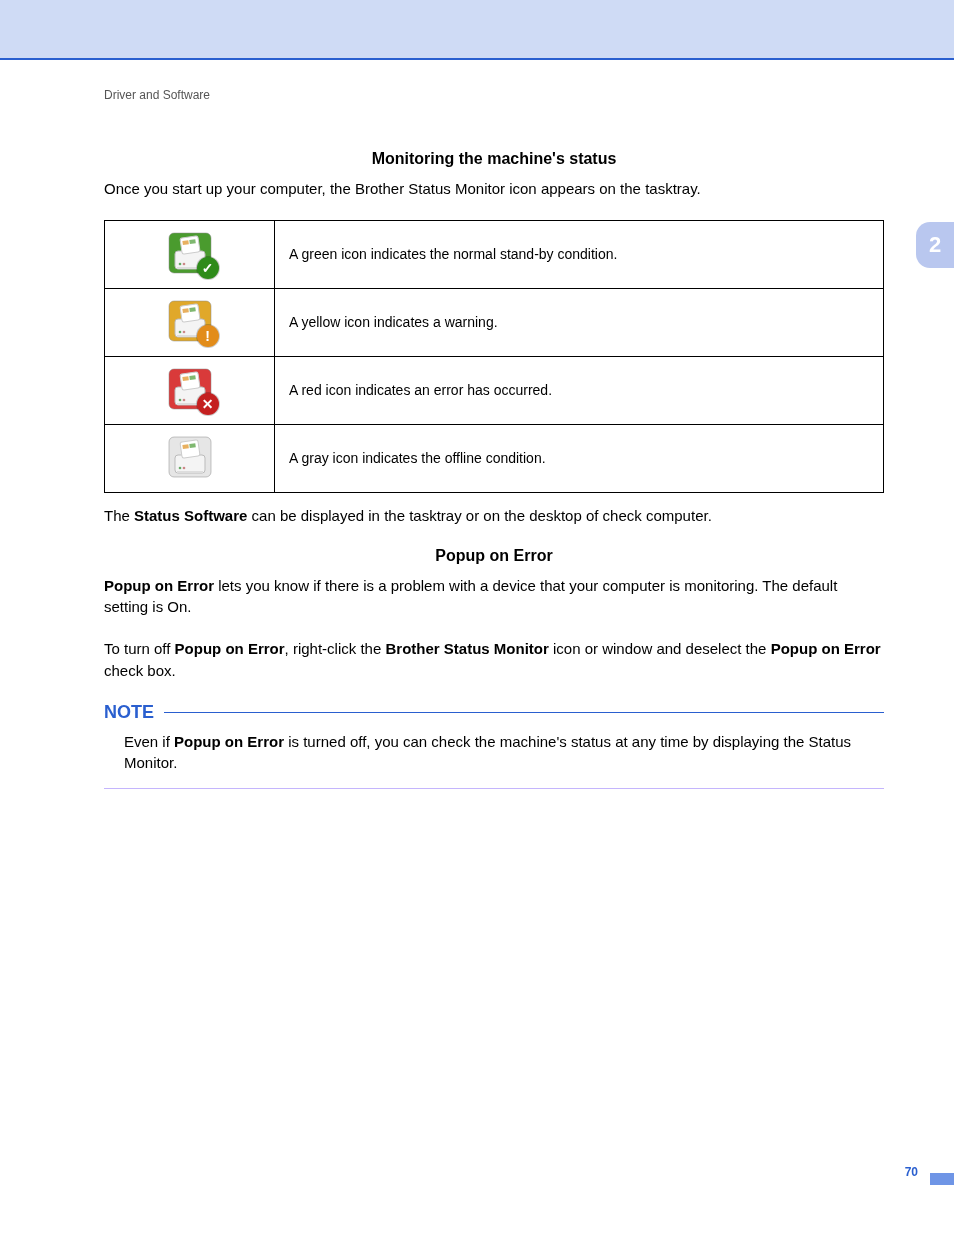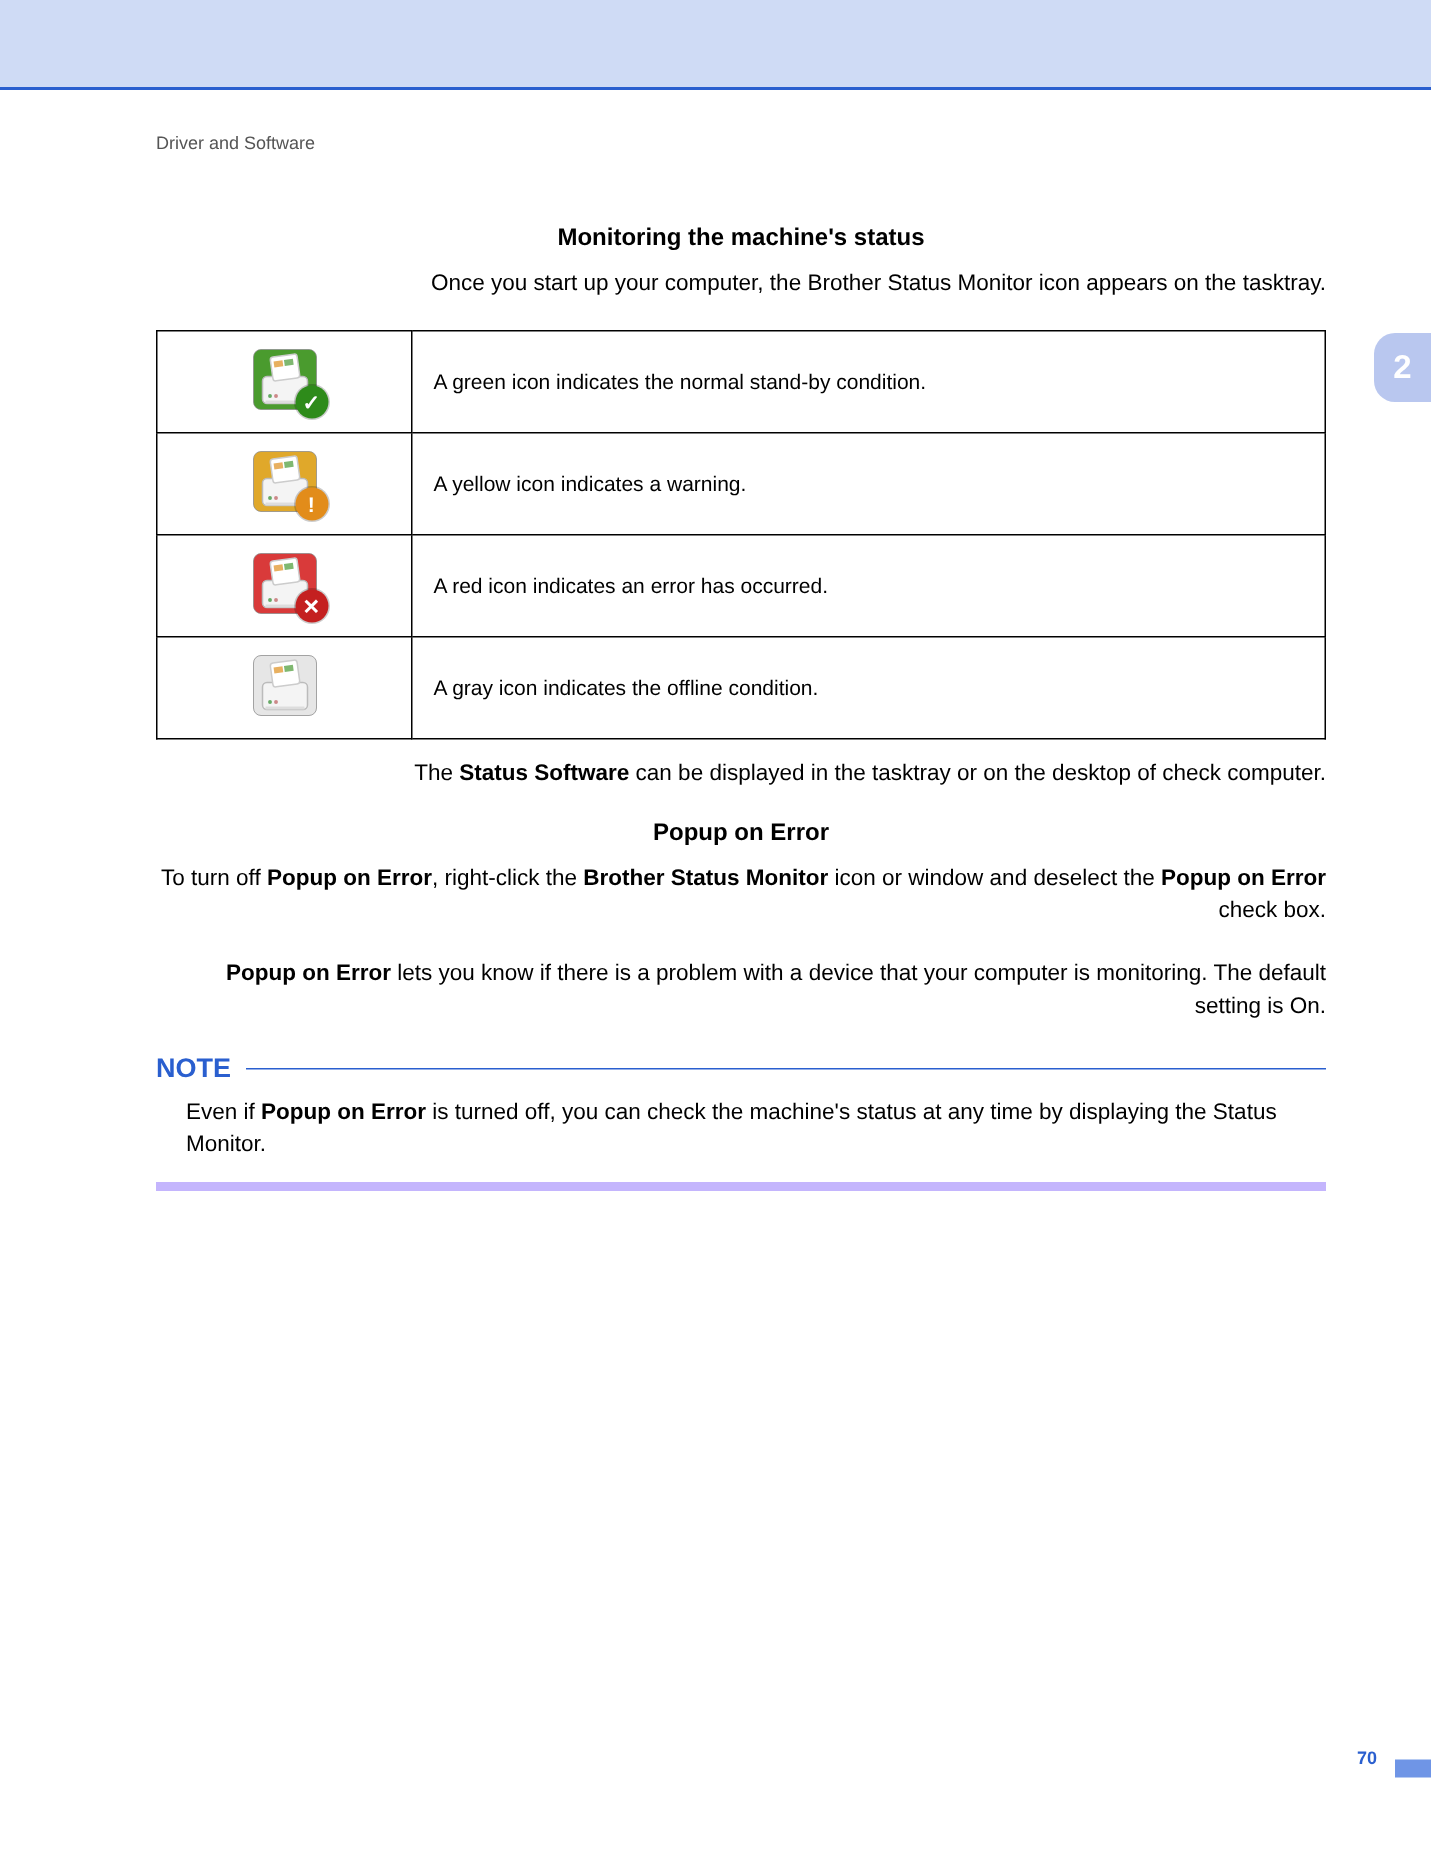--- a/index.html
+++ b/index.html
@@ -27,21 +27,20 @@
   .h-sub {
     font-size: 16px;
     font-weight: bold;
     margin-bottom: 10px;
     text-align: center;
   }
   .para {
     font-size: 15px;
     line-height: 1.45;
     margin-bottom: 20px;
-    text-align: right;
   }
   table.status {
     width: 100%;
     border-collapse: collapse;
     margin-bottom: 12px;
   }
   table.status td {
     border: 1px solid #000;
     vertical-align: middle;
     font-size: 14px;
@@ -105,21 +104,21 @@
   }
   .note-head .rule {
     flex: 1;
     height: 1px;
     background: #2a5fcf;
   }
   .note-body {
     font-size: 15px;
     line-height: 1.45;
     padding: 8px 0 14px 20px;
-    border-bottom: 6px solid #c4b5fd;
+    border-bottom: 1px solid #c4b5fd;
   }
   .page-num {
     position: absolute;
     bottom: 56px;
     right: 36px;
     font-size: 12px;
     font-weight: bold;
     color: #2a5fcf;
   }
   .footer-mark {
@@ -201,24 +200,24 @@
         </tr>
       </tbody>
   </table>
 
   <p class="para">
     <span>The </span><b>Status Software</b><span> can be displayed in the tasktray or on the desktop of check computer.</span>
   </p>
 
   <div class="h-sub">Popup on Error</div>
   <p class="para">
-    <span>To turn off </span><b>Popup on Error</b><span>, right-click the </span><b>Brother Status Monitor</b><span> icon or window and deselect the </span><b>Popup on Error</b><span> check box.</span>
+    <b>Popup on Error</b><span> lets you know if there is a problem with a device that your computer is monitoring. The default setting is On.</span>
   </p>
   <p class="para">
-    <b>Popup on Error</b><span> lets you know if there is a problem with a device that your computer is monitoring. The default setting is On.</span>
+    <span>To turn off </span><b>Popup on Error</b><span>, right-click the </span><b>Brother Status Monitor</b><span> icon or window and deselect the </span><b>Popup on Error</b><span> check box.</span>
   </p>
 
   <div class="note-block">
     <div class="note-head">
       <span class="label">NOTE</span>
       <span class="rule"></span>
     </div>
     <div class="note-body">
       <span>Even if </span><b>Popup on Error</b><span> is turned off, you can check the machine's status at any time by displaying the Status Monitor.</span>
     </div>

